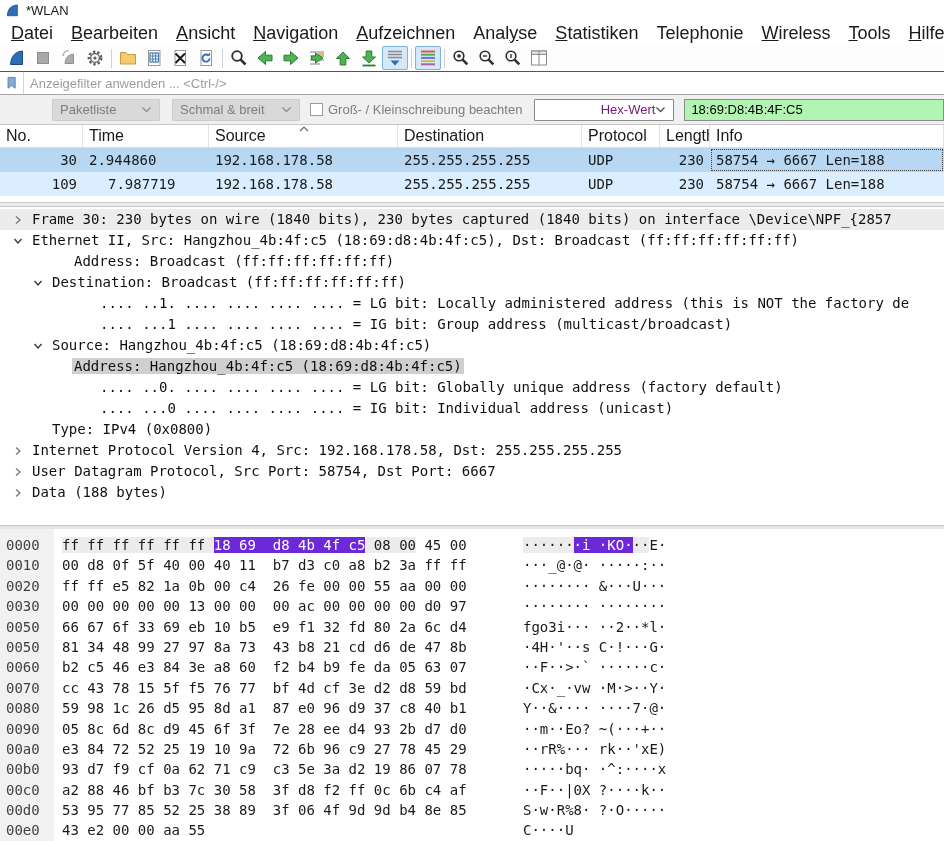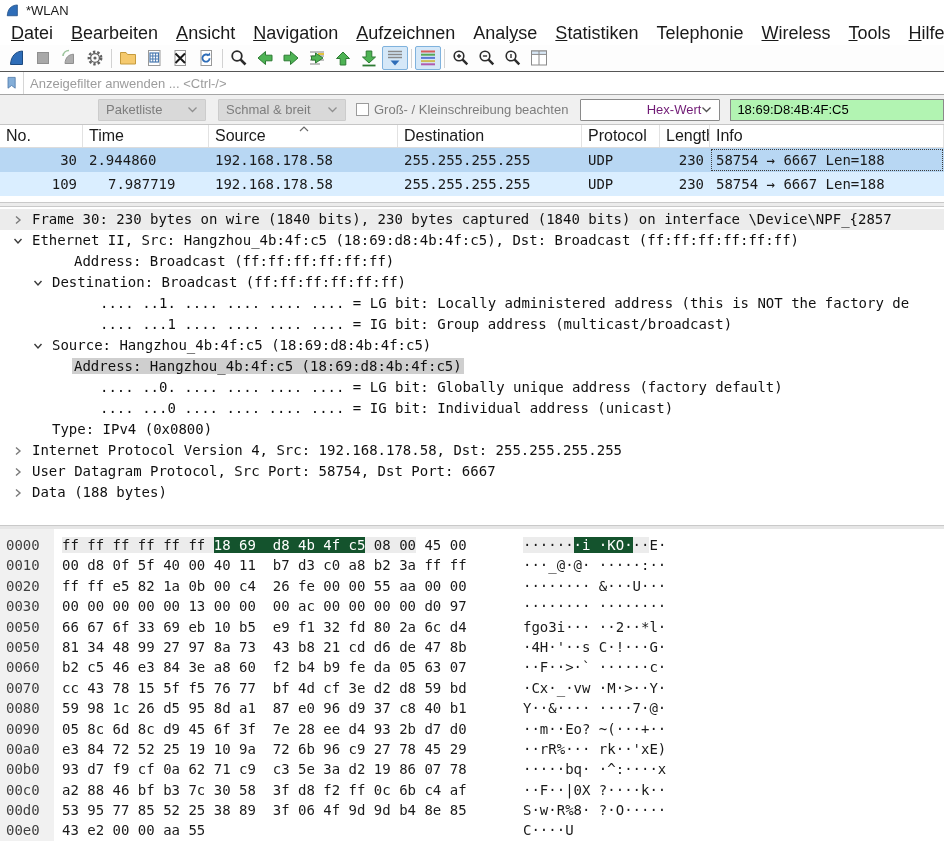--- a/index.html
+++ b/index.html
@@ -61,21 +61,21 @@
   .darrow{position:absolute;top:6px;}
   
   .hexpane{height:312px;box-sizing:border-box;padding-top:6px;background:#fff;position:relative;overflow:hidden;}
   .hexpane:before{content:"";position:absolute;left:0;top:0;bottom:0;width:54px;background:#f1f1f1;}
   .hrow{height:20.4px;line-height:20.4px;font-family:"DejaVu Sans Mono",monospace;font-size:14px;
         white-space:pre;position:relative;}
   .off{position:absolute;left:6px;color:#404040;}
   .hx{position:absolute;left:62px;}
   .asc{position:absolute;left:523px;}
   .hshade{background:#ececec;}
-  .hsel{background:#14532d;color:#fff;}
+  .hsel{background:#6d28d9;color:#fff;}
 </style>
 </head>
 <body>
 
 <div class="titlebar">
   <span>
     <svg width="15" height="15" viewBox="0 0 20 20">
         <path d="M3 17 C3.6 7.5 8.5 3 16.5 2.6 L16.5 17 Z" fill="#2e6db8" stroke="#1c4a80"></path>
       </svg>
   </span>
@@ -271,21 +271,21 @@
 <div class="filterbar">
   <span class="fb-icon">
     <svg width="16" height="16" viewBox="0 0 20 20">
         <path d="M5 3 h9 v13.5 l-4.5 -3.4 -4.5 3.4 Z" fill="#84aed8" stroke="#4d77a8"></path>
       </svg>
   </span>
   <span class="fb-text">Anzeigefilter anwenden ... &lt;Ctrl-/&gt;</span>
 </div>
 
 <div class="findbar">
-  <div class="combo disabled" style="margin-left:98px;width:108px;">
+  <div class="combo disabled" style="margin-left:52px;width:108px;">
     <span>Paketliste</span>
     <span>
         <svg width="11" height="7">
           <path d="M1.5 1.5 L5.5 5.5 L9.5 1.5" stroke="#8f8f8f" stroke-width="1.3" fill="none"></path>
         </svg>
       </span>
   </div>
   <div class="combo disabled" style="margin-left:12px;width:128px;">
     <span>Schmal &amp; breit</span>
     <span>

